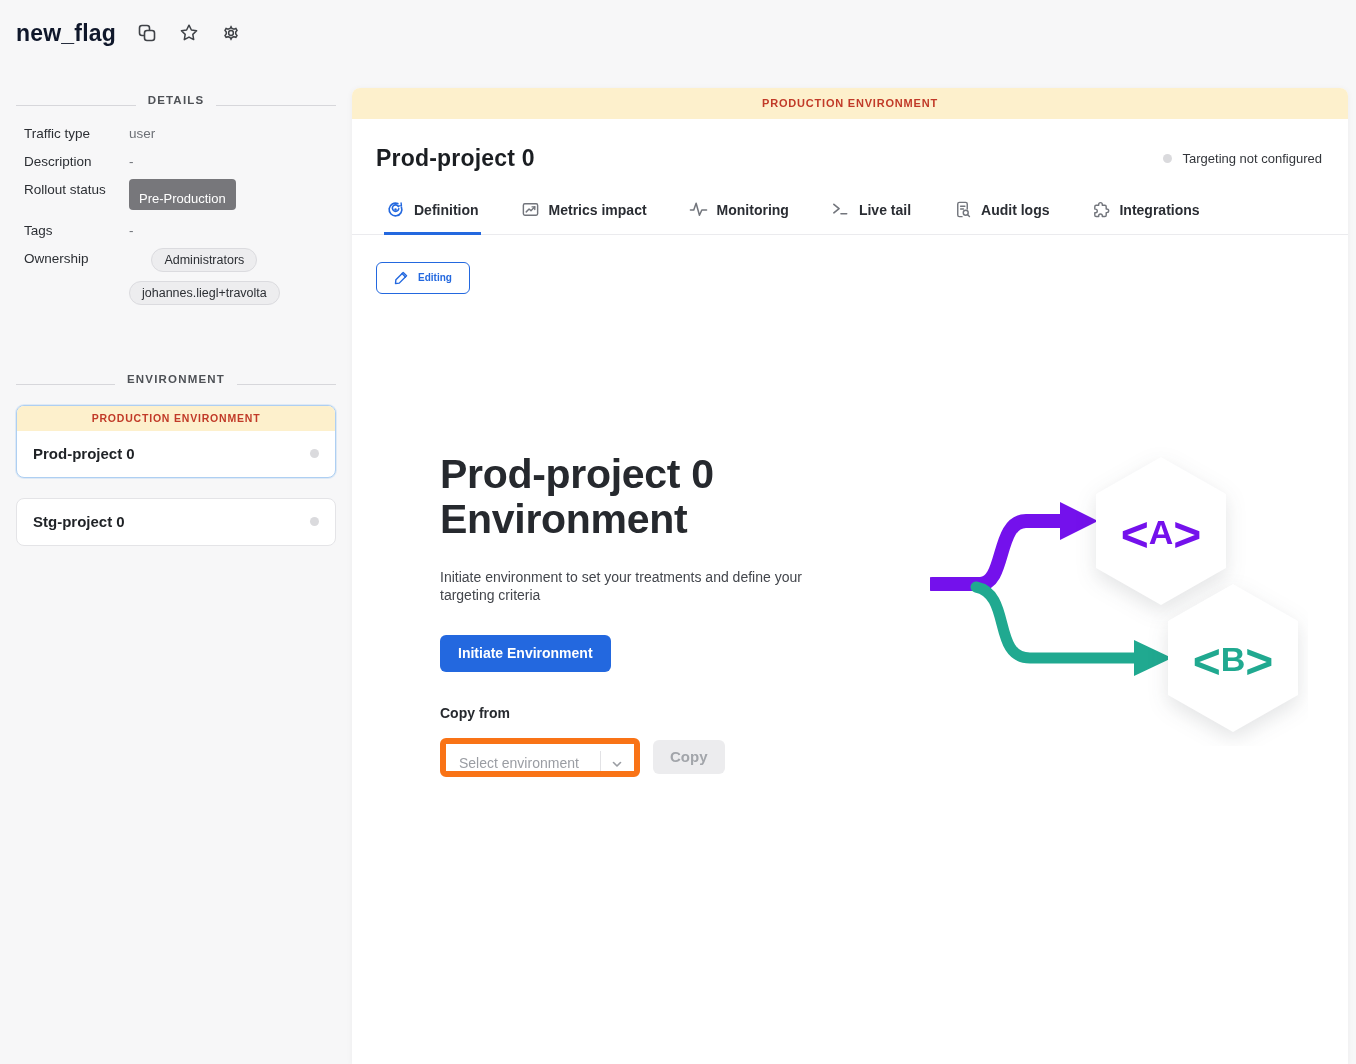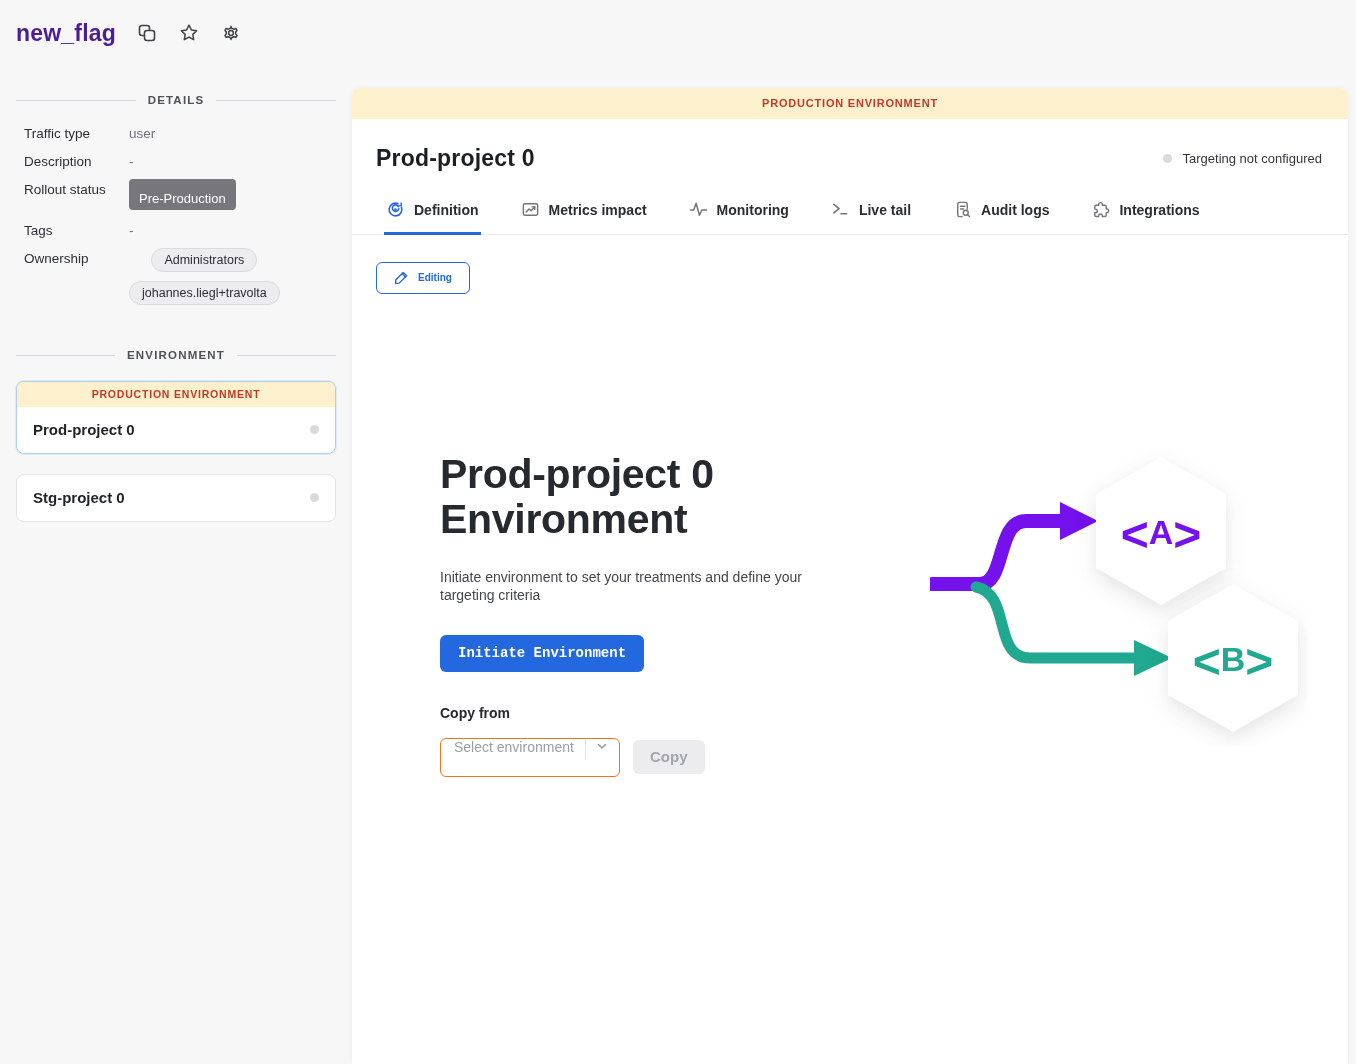--- a/index.html
+++ b/index.html
@@ -6,51 +6,51 @@
   html,body { width:1356px; height:1064px; overflow:hidden; }
   body {
     font-family:"Liberation Sans", sans-serif;
     background:#f7f7f8;
     color:#26292e;
   }
   
   .top-header {
     height:66px; display:flex; align-items:center; padding:0 16px; gap:20px;
   }
-  .flag-title { font-size:23px; font-weight:700; color:#4c1d95; letter-spacing:.2px; }
+  .flag-title { font-size:23px; font-weight:700; color:#0f172a; letter-spacing:.2px; }
   .hdr-icon { width:22px; height:22px; color:#3f4247; display:inline-flex; align-items:center; justify-content:center; cursor:pointer; }
   .hdr-icon svg { width:20px; height:20px; }
 
   
   .layout { display:flex; align-items:flex-start; }
   .sidebar { width:352px; flex:0 0 352px; padding:14px 16px 0; }
 
   .section-title {
-    display:flex; align-items:center; gap:12px;
+    display:flex; align-items:flex-end; gap:12px;
     font-size:11.5px; font-weight:600; letter-spacing:1.2px;
     color:#4e5156; margin:14px 0 20px;
   }
   .section-title::before, .section-title::after {
     content:""; flex:1; height:1px; background:#d7d7db;
   }
 
   .detail-row { display:flex; align-items:flex-start; margin-bottom:13px; }
   .detail-label { width:113px; flex:0 0 113px; font-size:13.5px; color:#2c2f34; padding-left:8px; }
   .detail-value { font-size:13.5px; color:#6d7076; }
   .badge {
     display:inline-block; background:#77777b; color:#ffffff;
     font-size:13px; padding:12px 10px 4px; border-radius:4px; margin-top:-3px;
   }
   .pill-stack { display:flex; flex-direction:column; align-items:center; gap:9px; margin-top:-3px; }
   .pill {
     display:inline-block; background:#ededef; border:1px solid #dbdbdf;
     font-size:12.5px; color:#2c2f34; padding:4px 12px; border-radius:13px;
   }
 
-  .env-section { margin-top:44px; }
+  .env-section { margin-top:68px; }
   .env-card {
     background:#ffffff; border:1px solid #e4e4e7; border-radius:8px;
     overflow:hidden; margin-bottom:20px; cursor:pointer;
   }
   .env-card.selected { border-color:#aecff2; box-shadow:0 0 0 1px rgba(174,207,242,.35); }
   .env-card-banner {
     background:#fdf0cc; text-align:center; padding:6px 0 7px;
     font-size:10.5px; font-weight:700; letter-spacing:.8px; color:#c13a28;
   }
   .env-card-body {
@@ -101,27 +101,27 @@
   .editing-btn svg { width:15px; height:15px; }
 
   
   .empty-state { display:flex; padding:158px 60px 0 88px; gap:70px; }
   .es-left { width:420px; flex:0 0 420px; }
   .es-heading { font-size:41px; line-height:1.1; font-weight:700; color:#26292e; letter-spacing:-.3px; }
   .es-desc { font-size:14px; line-height:1.3; color:#43464c; margin-top:26px; width:365px; }
   .primary-btn {
     margin-top:30px; background:#2368df; color:#ffffff; border:none;
     font-size:14px; font-weight:600; padding:10px 18px 11px; border-radius:6px; cursor:pointer;
-    font-family:Liberation Mono, monospace;
+    font-family:Liberation Sans, sans-serif;
   }
   .copy-from-label { margin-top:33px; font-size:14px; font-weight:700; color:#26292e; }
   .copy-row { margin-top:17px; display:flex; align-items:center; gap:13px; }
   .select-box {
-    width:180px; height:39px; border:1px solid #f97316; border-radius:6px;
-    background:#ffffff; display:flex; align-items:flex-start; padding:0 10px 0 13px; cursor:pointer;
+    width:200px; height:39px; border:6px solid #f97316; border-radius:6px;
+    background:#ffffff; display:flex; align-items:flex-end; padding:0 10px 0 13px; cursor:pointer;
   }
   .select-placeholder { flex:1; font-size:14px; color:#9a9da3; }
   .select-divider { width:1px; height:20px; background:#e2e2e5; margin:0 9px 0 4px; }
   .select-chevron { color:#9a9da3; display:inline-flex; }
   .copy-btn {
     background:#ececee; color:#a2a5aa; border:none; font-size:15px; font-weight:600;
     padding:8px 17px 9px; border-radius:6px; cursor:not-allowed; font-family:inherit;
   }
 
   .es-illustration { margin-top:-6px; }

